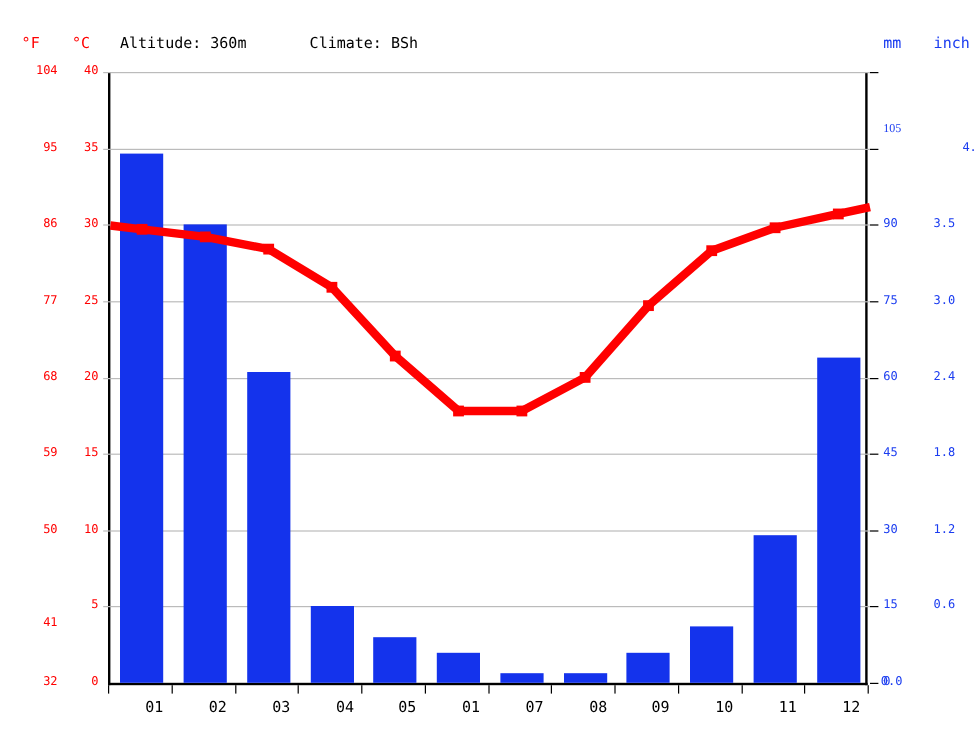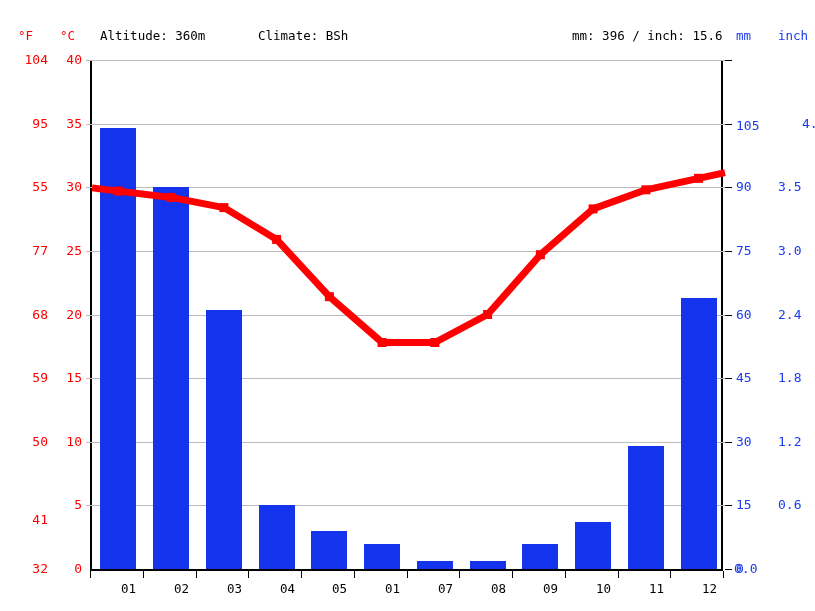--- a/index.html
+++ b/index.html
@@ -33,21 +33,21 @@
     border-left:2px solid #000;border-bottom:2px solid #000;border-right:2px solid #000;
     box-sizing:border-box;
   }
   .gline{position:absolute;left:0;width:633px;height:1px;background:#bbbbbb;}
 
   
   .tick-l{position:absolute;left:-6px;width:6px;height:1px;background:#bbbbbb;}
   .tick-r{position:absolute;left:633px;width:7px;height:1px;background:#000;}
 
   
-  .lab{position:absolute;white-space:nowrap;font-size:13px;line-height:12px;}
+  .lab{position:absolute;white-space:nowrap;font-size:10px;line-height:12px;}
   .lab.f  {color:#ff0000;text-align:right;width:34px;}
   .lab.c  {color:#ff0000;text-align:right;width:26px;}
   .lab.mm {color:#1a3cf0;text-align:left;width:34px;}
   .lab.in {color:#1a3cf0;text-align:left;width:34px;}
 
   
   .bar{position:absolute;bottom:0;width:36px;background:#1433ec;}
 
   
   .xtick{position:absolute;top:0;width:1px;height:7px;background:#000;}
@@ -62,21 +62,20 @@
 </head>
 <body>
 
 <div id="root">
 
   <div class="hdr">
     <span id="h-f" class="red">°F</span>
     <span id="h-c" class="red">°C</span>
     <span id="h-alt" class="blk">Altitude: 360m</span>
     <span id="h-cli" class="blk">Climate: BSh</span>
-    <span id="h-prec" class="blk">mm: 396 / inch: 15.6</span>
     <span id="h-mm" class="blue">mm</span>
     <span id="h-in" class="blue">inch</span>
   </div>
 
   <div id="plot">
     <div id="grid">
         <div class="gline" style="top: 0px;"></div>
         <div class="tick-l" style="top: 0px;"></div>
         <div class="tick-r" style="top: 0px;"></div>
         <div class="gline" style="top: 64px;"></div>
@@ -153,37 +152,37 @@
         </rect>
         <rect x="602.1" y="113.8" width="9" height="9" fill="#ff0000">
           <title>12: 30.7 °C</title>
         </rect>
       </svg>
   </div>
 
   <div id="axis-labels">
       <div class="lab f" style="left: 14px; top: 54px;">104</div>
       <div class="lab f" style="left: 14px; top: 118px;">95</div>
-      <div class="lab f" style="left: 14px; top: 181px;">55</div>
+      <div class="lab f" style="left: 14px; top: 181px;">86</div>
       <div class="lab f" style="left: 14px; top: 245px;">77</div>
       <div class="lab f" style="left: 14px; top: 309px;">68</div>
       <div class="lab f" style="left: 14px; top: 372px;">59</div>
       <div class="lab f" style="left: 14px; top: 436px;">50</div>
       <div class="lab f" style="left: 14px; top: 514px;">41</div>
       <div class="lab f" style="left: 14px; top: 563px;">32</div>
       <div class="lab c" style="left: 56px; top: 54px;">40</div>
       <div class="lab c" style="left: 56px; top: 118px;">35</div>
       <div class="lab c" style="left: 56px; top: 181px;">30</div>
       <div class="lab c" style="left: 56px; top: 245px;">25</div>
       <div class="lab c" style="left: 56px; top: 309px;">20</div>
       <div class="lab c" style="left: 56px; top: 372px;">15</div>
       <div class="lab c" style="left: 56px; top: 436px;">10</div>
       <div class="lab c" style="left: 56px; top: 499px;">5</div>
       <div class="lab c" style="left: 56px; top: 563px;">0</div>
-      <div class="lab mm" style="left: 736px; top: 120px;">105</div>
+      <div class="lab mm" style="left: 736px; top: 102px; font-family: Liberation Serif, serif;">105</div>
       <div class="lab mm" style="left: 736px; top: 181px;">90</div>
       <div class="lab mm" style="left: 736px; top: 245px;">75</div>
       <div class="lab mm" style="left: 736px; top: 309px;">60</div>
       <div class="lab mm" style="left: 736px; top: 372px;">45</div>
       <div class="lab mm" style="left: 736px; top: 436px;">30</div>
       <div class="lab mm" style="left: 736px; top: 499px;">15</div>
       <div class="lab mm" style="left: 736px; top: 563px;">0</div>
       <div class="lab in" style="left: 802px; top: 118px;">4.1</div>
       <div class="lab in" style="left: 778px; top: 181px;">3.5</div>
       <div class="lab in" style="left: 778px; top: 245px;">3.0</div>

